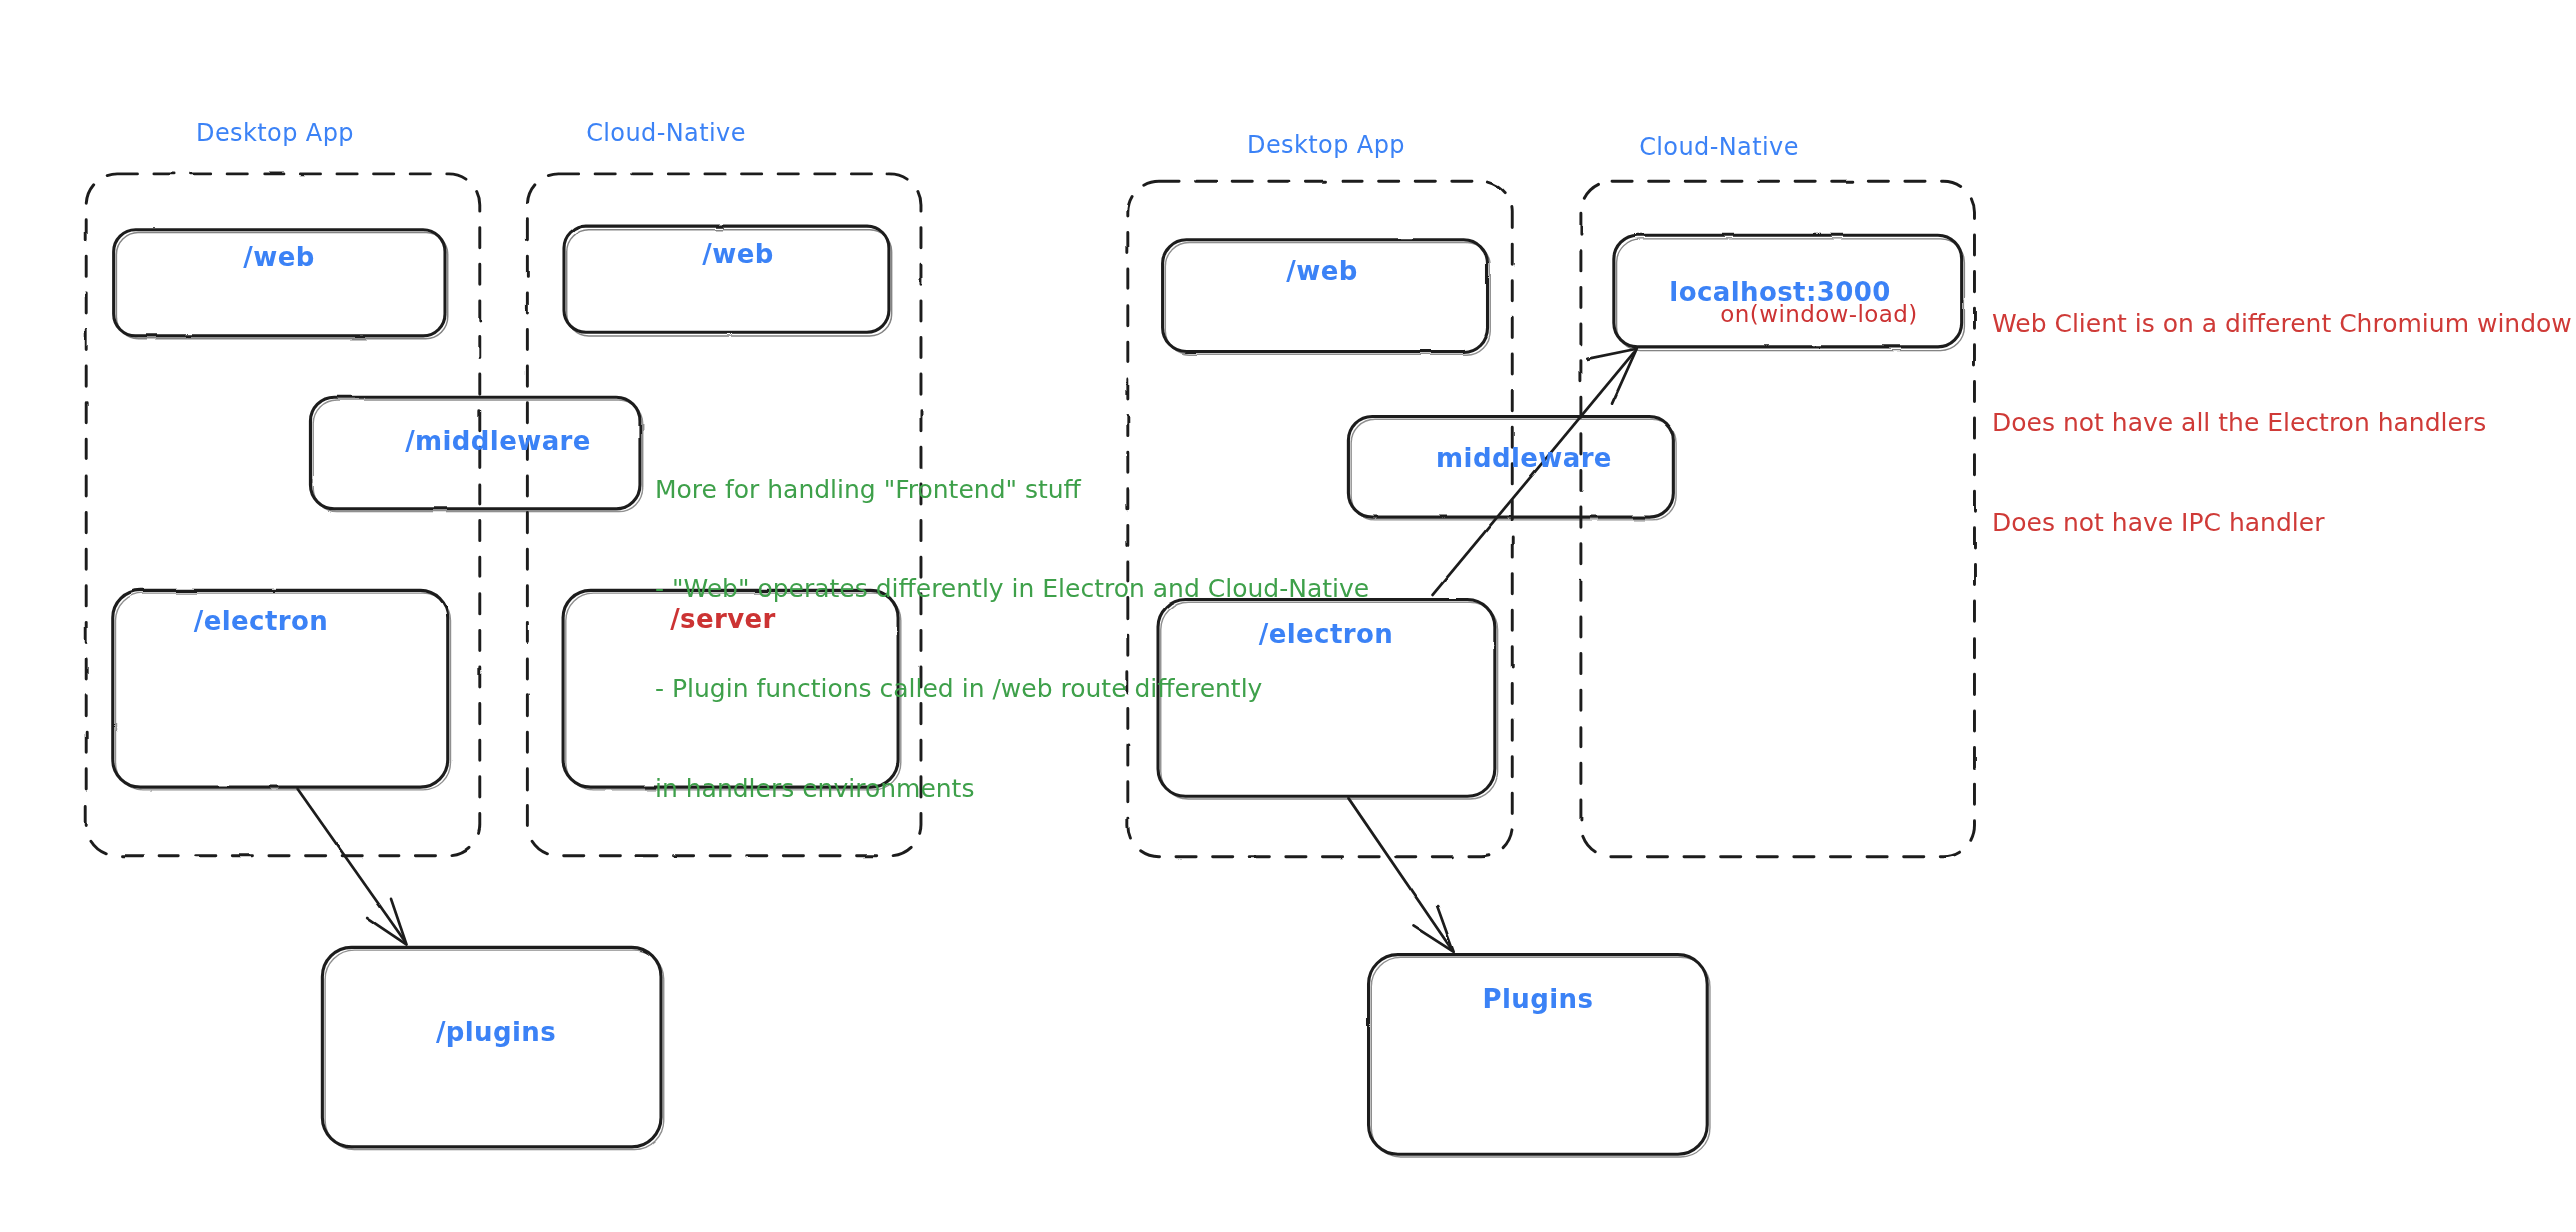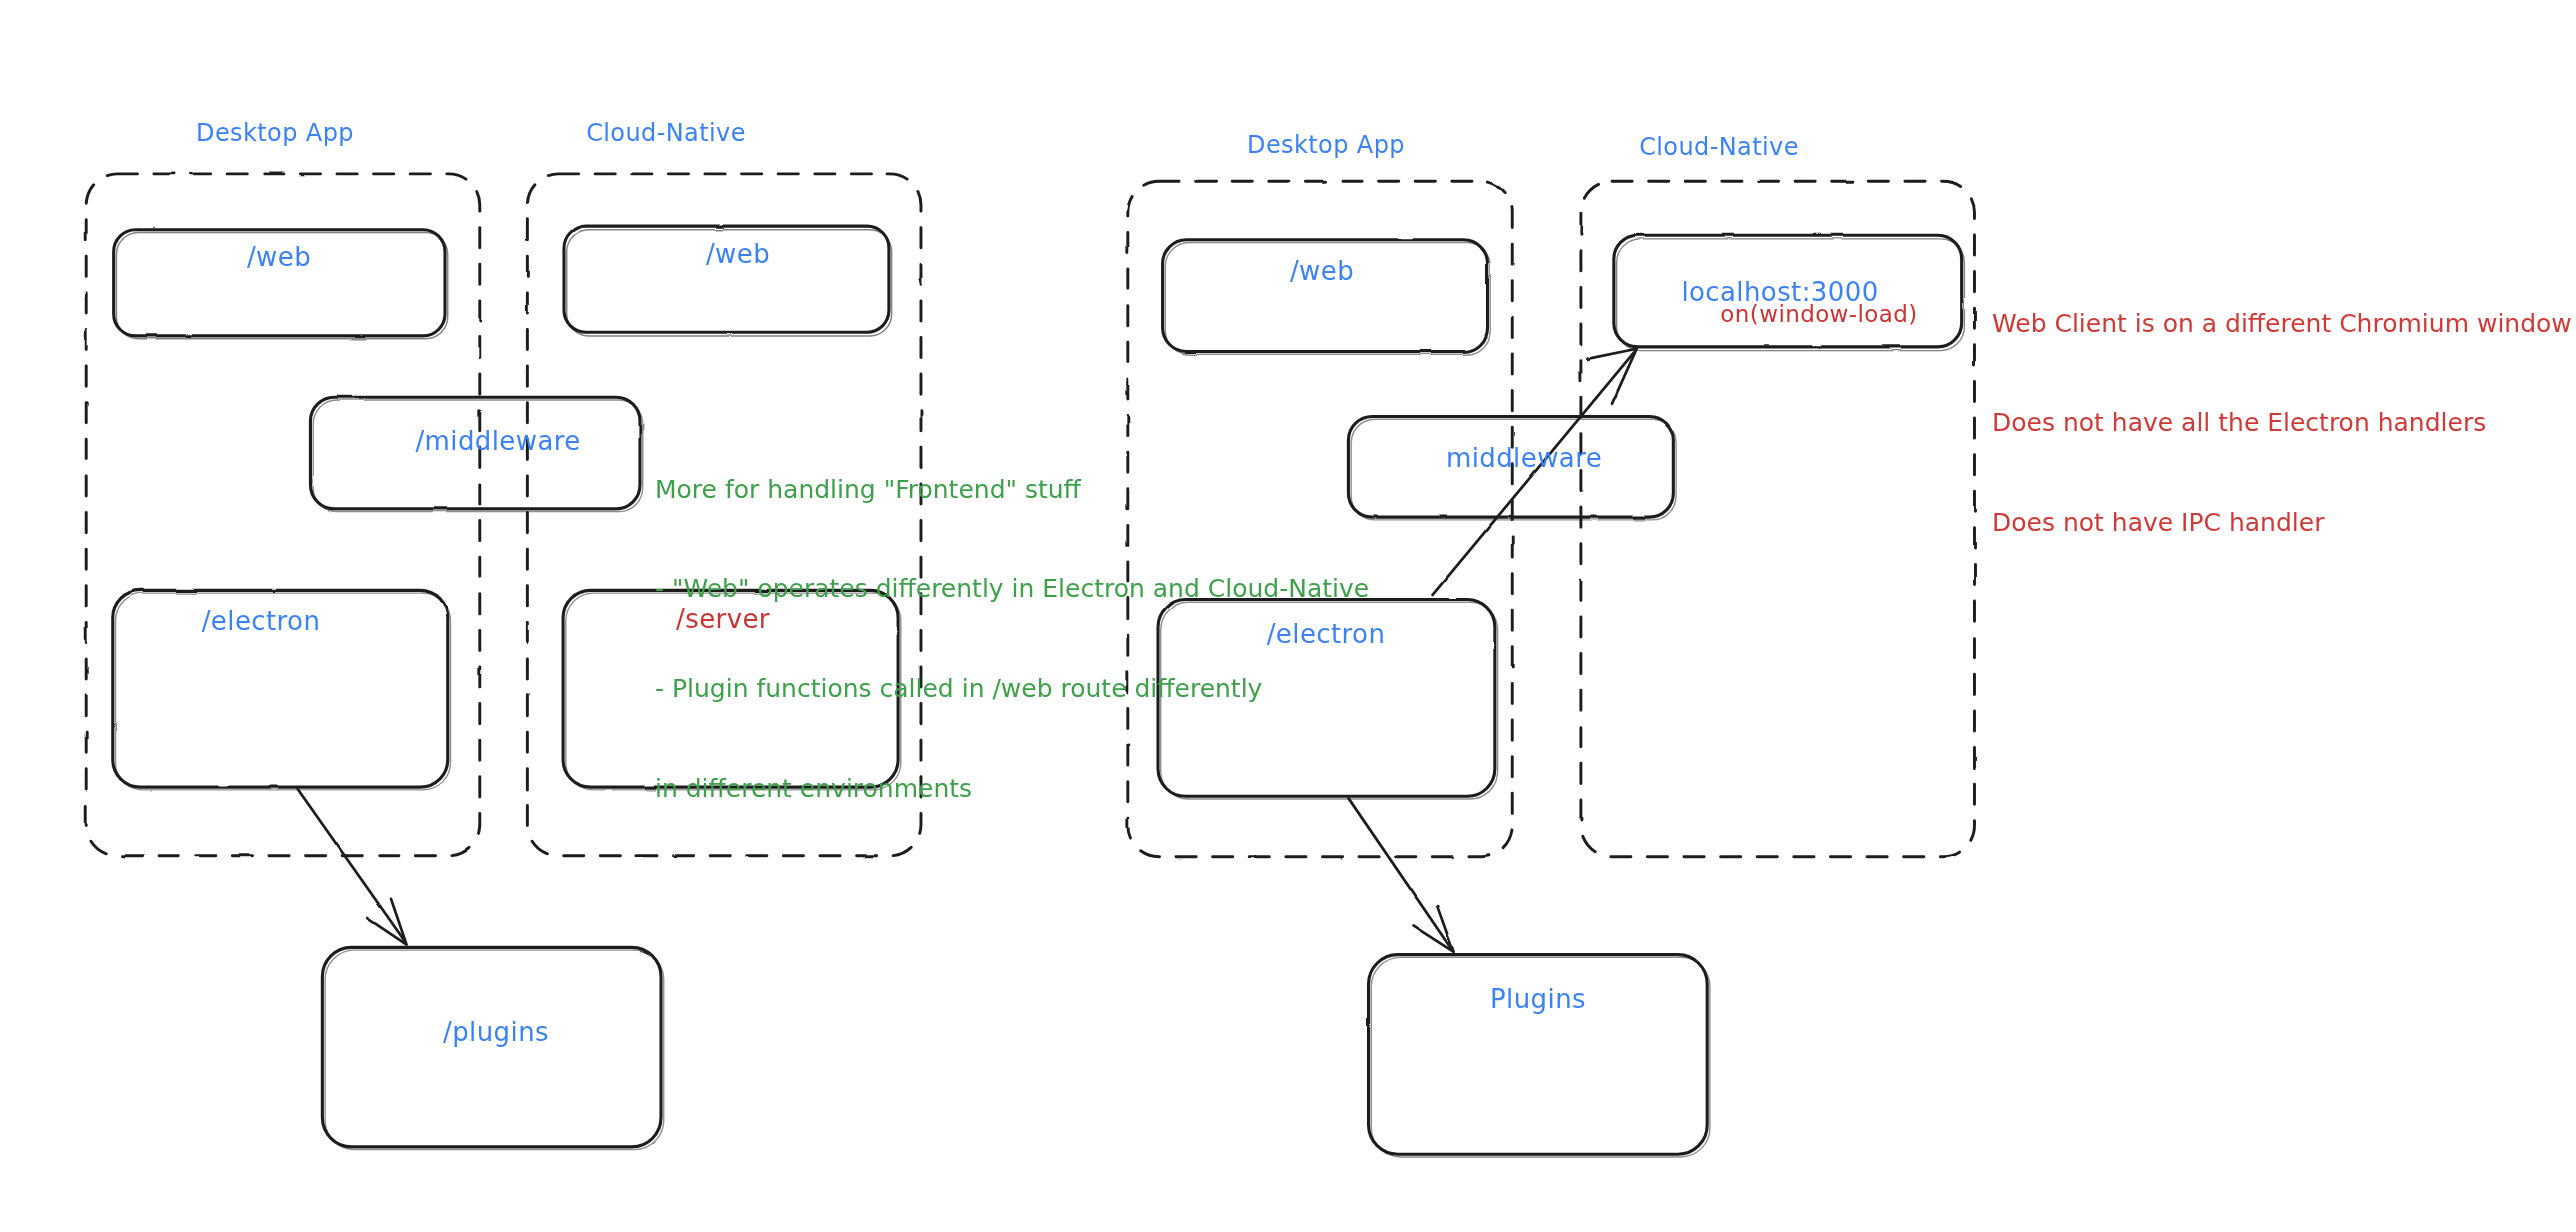--- a/index.html
+++ b/index.html
@@ -32,20 +32,21 @@
   }
   .group-title {
     font-size: 24px;
     text-align: center;
     transform: translateX(-50%);
   }
   .node-title {
     font-size: 26px;
     text-align: center;
     transform: translateX(-50%);
+    font-weight: bold;
   }
   .node-sub {
     font-size: 23px;
     text-align: center;
     transform: translateX(-50%);
     color: #cc3333;
   }
   .red { color: #cc3333; }
   .green { color: #2f9e44; }
   .note {
@@ -178,21 +179,21 @@
   <div class="lbl node-title" style="left:261px; top:606px;">/electron</div>
 
   <div class="lbl node-title red" style="left:723px; top:604px;">/server</div>
 
   <div class="lbl node-title" style="left:496px; top:977px;margin-top:40px;">/plugins</div>
 
   <div class="note green" style="left:655px; top:406px;">
     <div>More for handling "Frontend" stuff</div>
     <div>- "Web" operates differently in Electron and Cloud-Native</div>
     <div>- Plugin functions called in /web route differently</div>
-    <div>in different environments</div>
+    <div>in handlers environments</div>
   </div>
 
   <div class="lbl group-title" style="left:1326px; top:131px;">Desktop App</div>
 
   <div class="lbl group-title" style="left:1719px; top:133px;">Cloud-Native</div>
 
   <div class="lbl node-title" style="left:1322px; top:256px;">/web</div>
 
   <div class="lbl node-title" style="left:1780px; top:253px;margin-top:24px;">localhost:3000</div>
 

